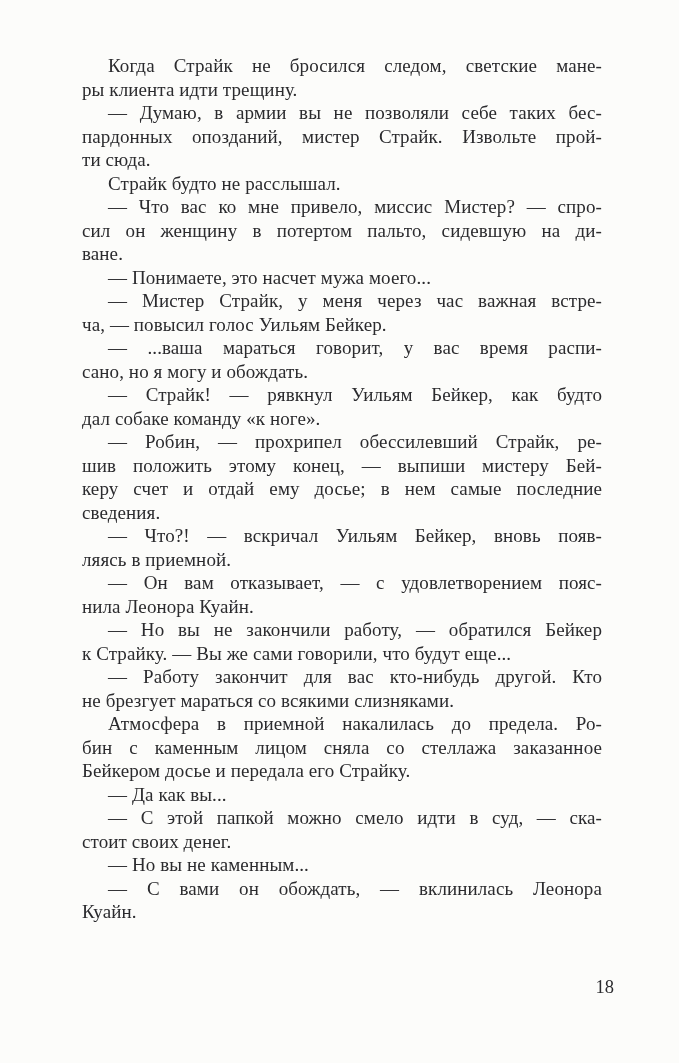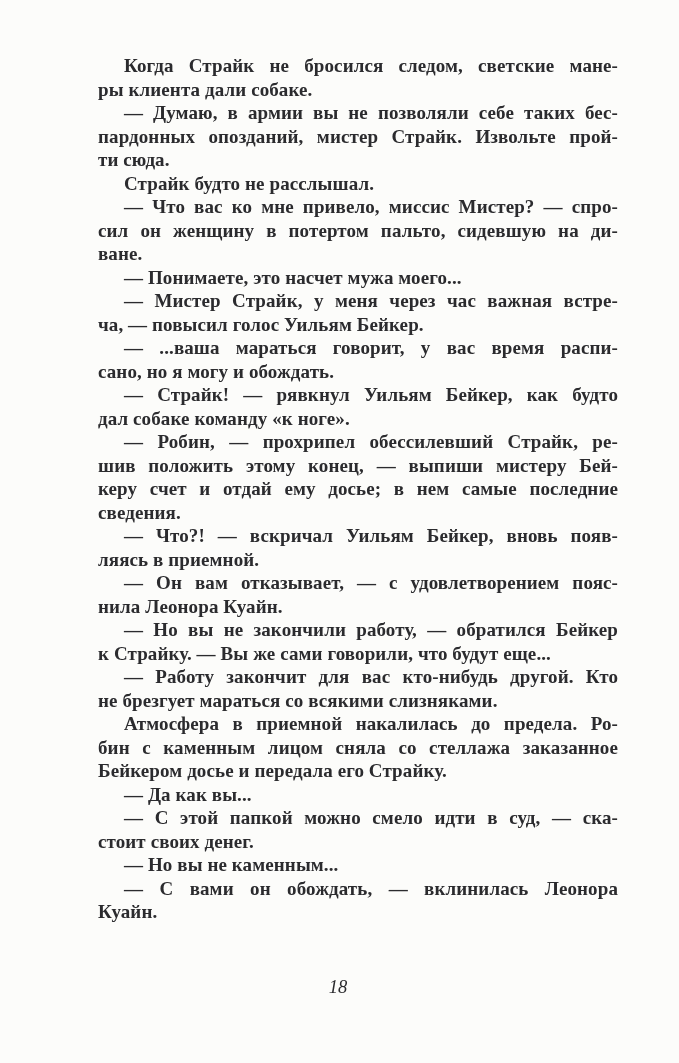--- a/index.html
+++ b/index.html
@@ -12,60 +12,58 @@
     overflow: hidden;
   }
   .page {
     position: relative;
     width: 679px;
     height: 1063px;
     font-family: "Liberation Serif", "DejaVu Serif", serif;
   }
   .text-block {
     position: absolute;
-    left: 98px;
+    left: 82px;
     top: 54px;
     width: 520px;
-    font-weight: bold;
   }
   .line {
     font-size: 19px;
     line-height: 23.5px;
     height: 23.5px;
     white-space: normal;
     text-align: justify;
     text-align-last: justify;
     letter-spacing: 0.1px;
   }
   .line.pend {
     text-align: left;
     text-align-last: left;
   }
   .line.indent {
     text-indent: 26px;
   }
   .page-number {
     position: absolute;
     top: 975px;
-    left: 78px;
+    left: 94px;
     width: 520px;
     height: 24px;
     line-height: 24px;
-    text-align: center;
+    text-align: right;
     font-size: 18.5px;
-    font-style: italic;
   }
 </style>
 </head>
 <body style="background: rgb(252, 252, 250);">
 
 <div class="page" style="background: rgb(252, 252, 250); color: rgb(43, 43, 46);">
   <div class="text-block" id="text-block">
       <div class="line indent">Когда Страйк не бросился следом, светские мане-</div>
-      <div class="line pend">ры клиента дали собаке.</div>
+      <div class="line pend">ры клиента идти трещину.</div>
       <div class="line indent">— Думаю, в армии вы не позволяли себе таких бес-</div>
       <div class="line">пардонных опозданий, мистер Страйк. Извольте прой-</div>
       <div class="line pend">ти сюда.</div>
       <div class="line indent pend">Страйк будто не расслышал.</div>
       <div class="line indent">— Что вас ко мне привело, миссис Мистер? — спро-</div>
       <div class="line">сил он женщину в потертом пальто, сидевшую на ди-</div>
       <div class="line pend">ване.</div>
       <div class="line indent pend">— Понимаете, это насчет мужа моего...</div>
       <div class="line indent">— Мистер Страйк, у меня через час важная встре-</div>
       <div class="line pend">ча, — повысил голос Уильям Бейкер.</div>

